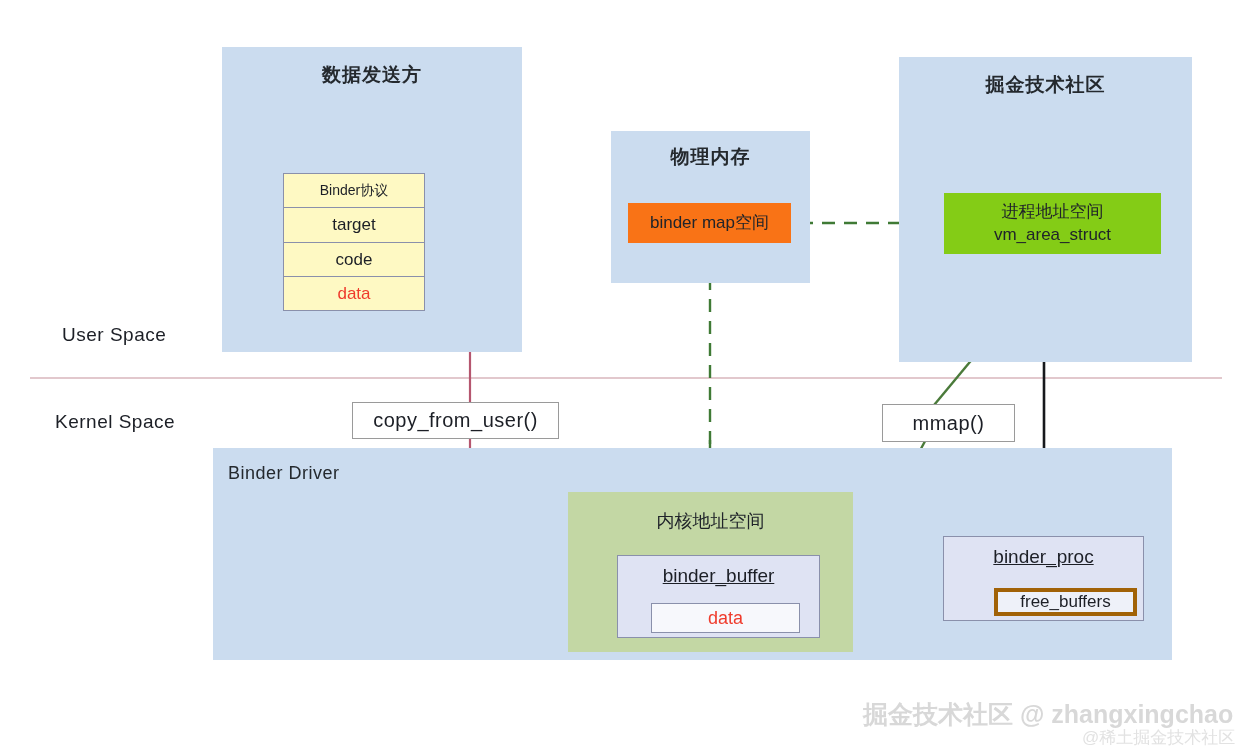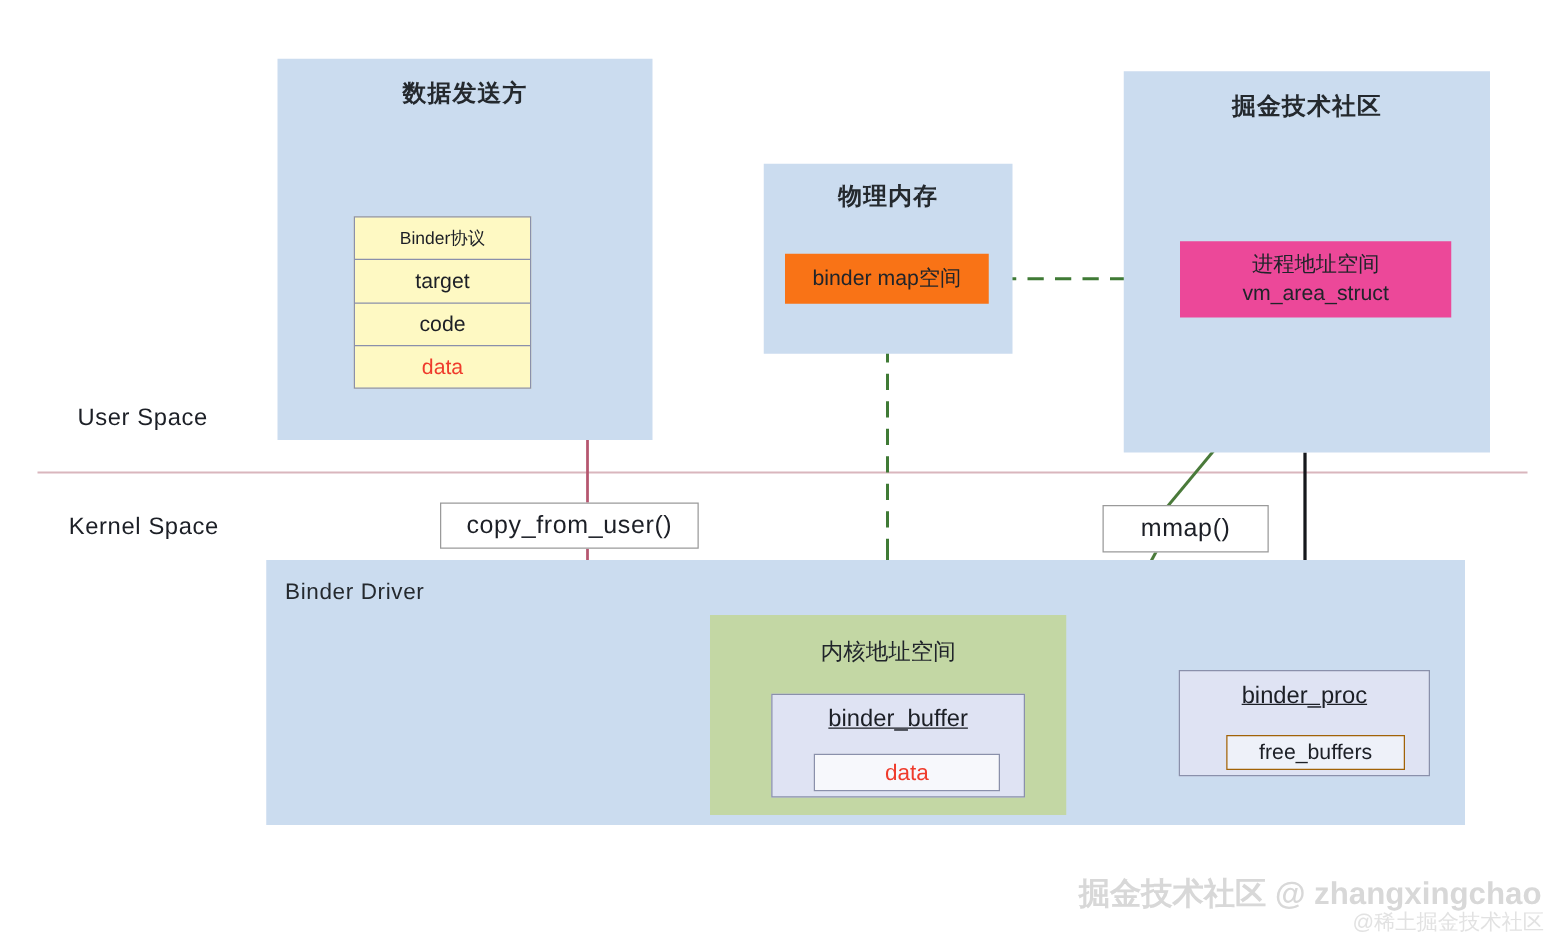--- a/index.html
+++ b/index.html
@@ -44,21 +44,21 @@
     letter-spacing: 1px;
   }
   .driver-title {
     position: absolute;
     font-size: 18px;
     color: #24292e;
     letter-spacing: 0.5px;
   }
   
   .green-box {
-    background: #ec4899;
+    background: #84cc16;
     display: flex;
     flex-direction: column;
     align-items: center;
     justify-content: center;
     color: #20242a;
     font-size: 17px;
     line-height: 1.35;
     text-align: center;
   }
   .green-box.light {
@@ -117,28 +117,29 @@
     background: #f7f8fc;
     box-sizing: border-box;
     display: flex;
     align-items: center;
     justify-content: center;
     color: #ef3b2c;
     font-size: 18px;
   }
   .free-cell {
     position: absolute;
-    border: 1px solid #a16207;
+    border: 4px solid #a16207;
     background: #eef1f9;
     box-sizing: border-box;
     display: flex;
     align-items: center;
     justify-content: center;
     color: #1c1f26;
     font-size: 17px;
+    margin-left: 13px;
   }
   
   .call-box {
     position: absolute;
     background: #ffffff;
     border: 1px solid #9a9a9a;
     box-sizing: border-box;
     display: flex;
     align-items: center;
     justify-content: center;

